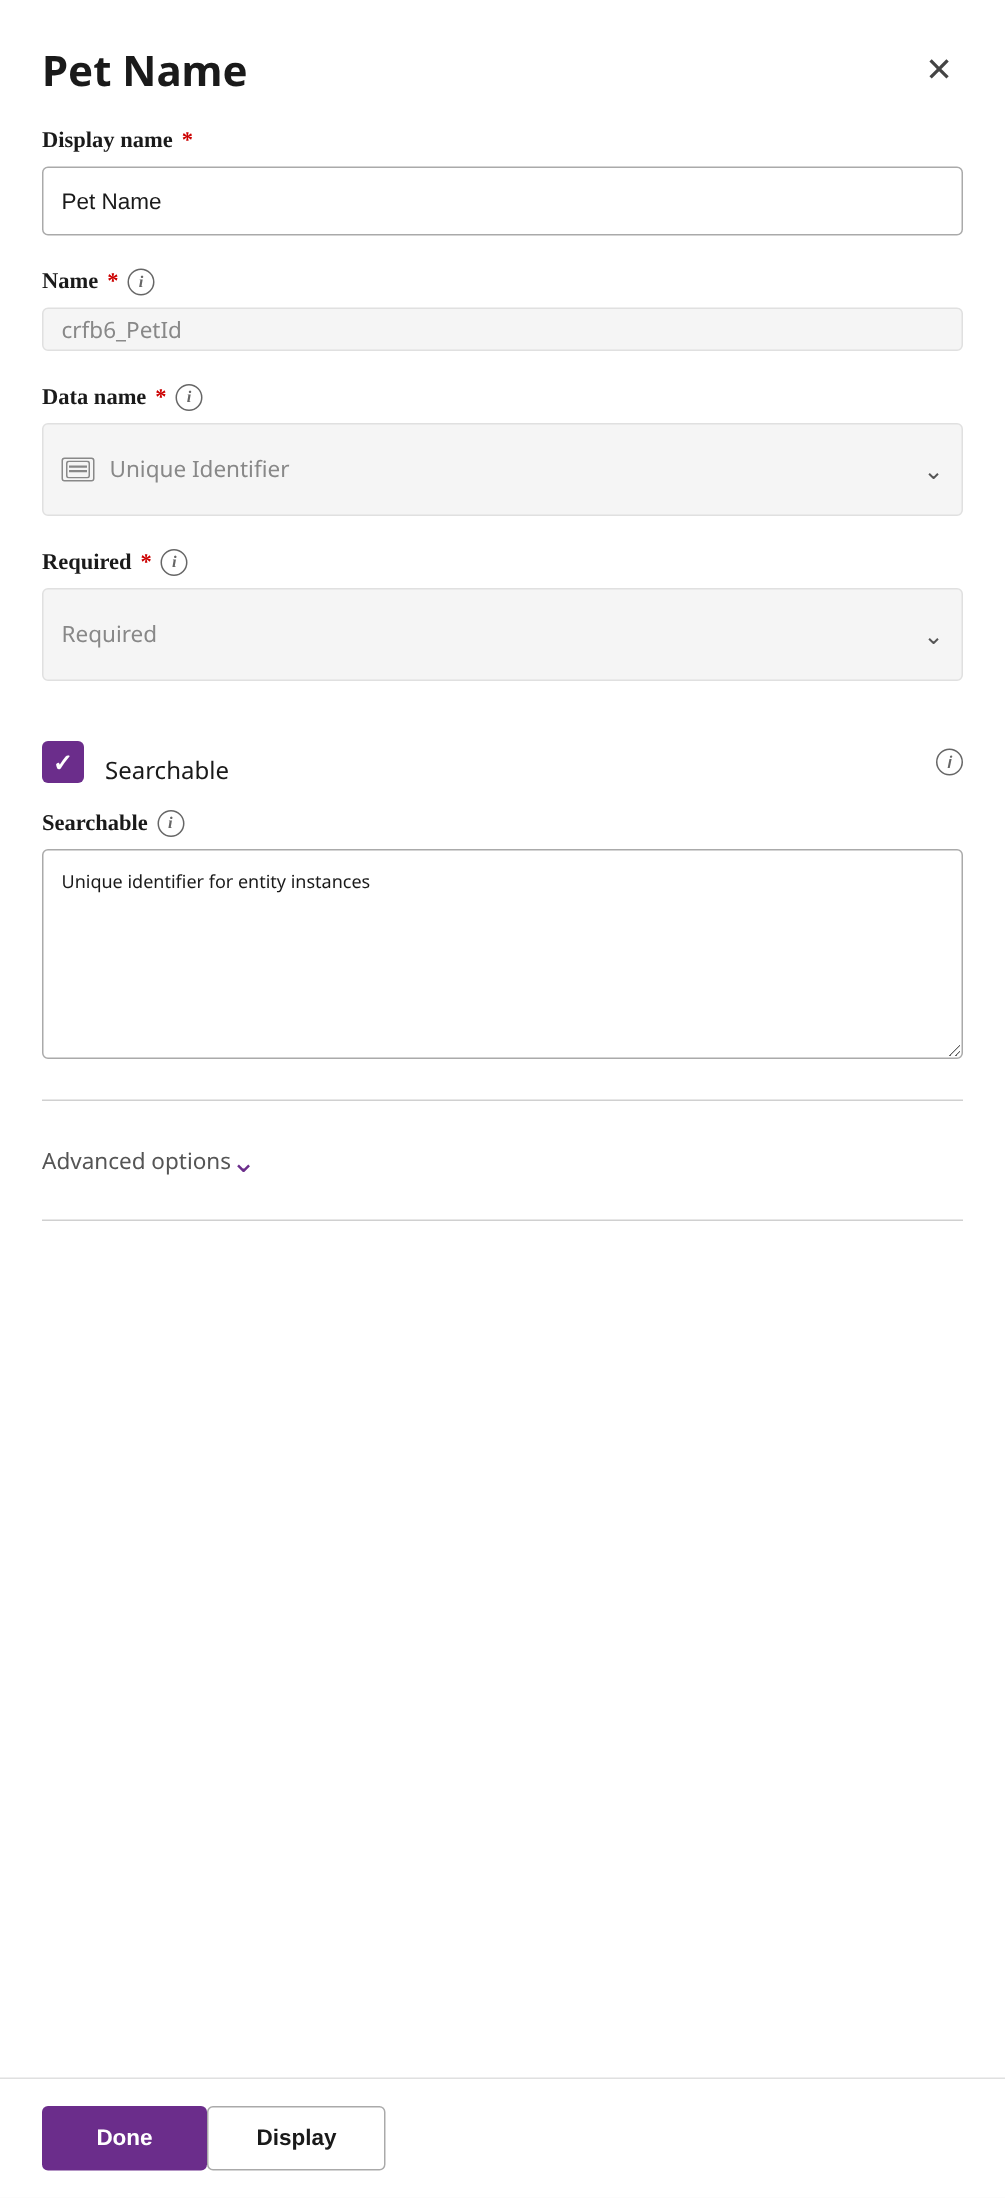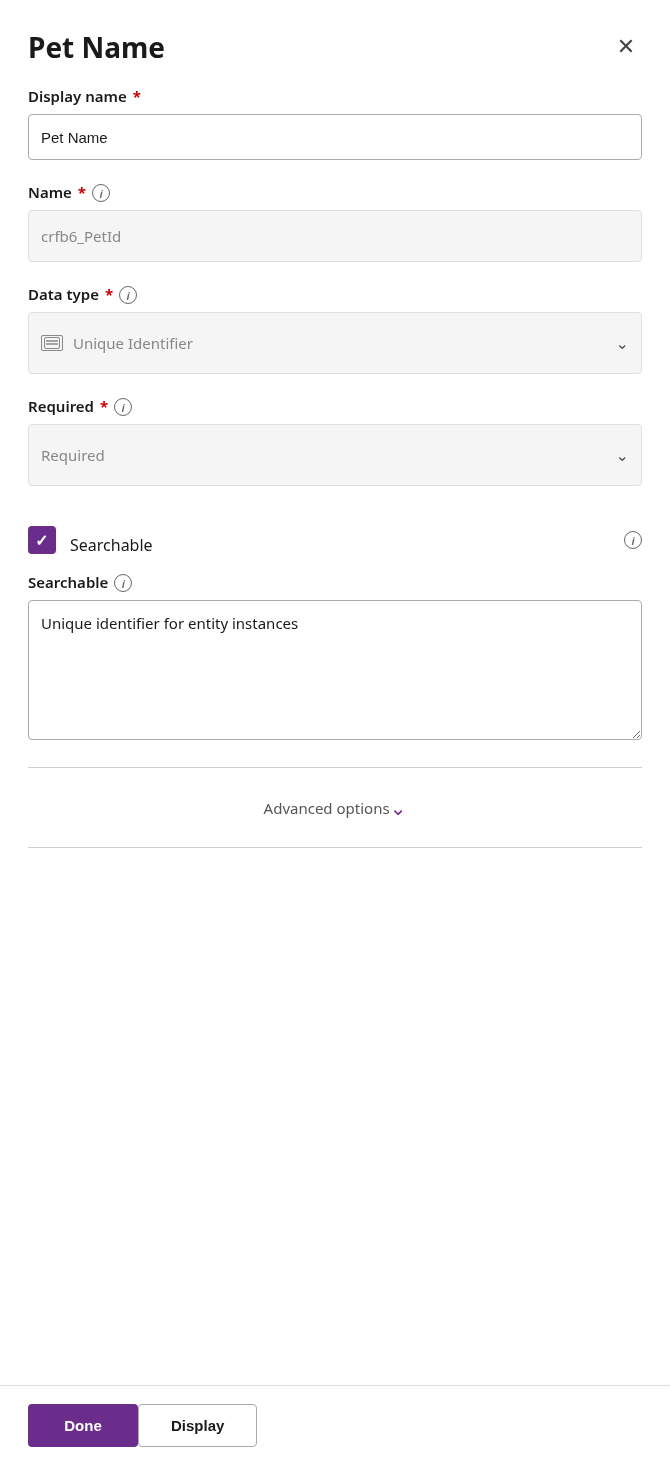--- a/index.html
+++ b/index.html
@@ -64,20 +64,21 @@
     }
 
     .field-label {
       font-size: 15px;
       font-weight: 600;
       color: #1a1a1a;
       margin-bottom: 8px;
       display: flex;
       align-items: flex-end;
       gap: 6px;
+      font-family: Liberation Serif, serif;
     }
 
     .required-star {
       color: #c00;
       font-weight: 700;
     }
 
     .info-icon {
       display: inline-flex;
       align-items: center;
@@ -101,21 +102,21 @@
       border-radius: 4px;
       padding: 0 12px;
       font-size: 15px;
       color: #1a1a1a;
       background: #fff;
       outline: none;
     }
 
     .readonly-input {
       width: 100%;
-      height: 52px;
+      height: 29px;
       border: 1.5px solid #e0e0e0;
       border-radius: 4px;
       padding: 0 12px;
       font-size: 15px;
       color: #888;
       background: #f5f5f5;
       display: flex;
       align-items: center;
     }
 
@@ -194,38 +195,38 @@
       color: #1a1a1a;
       margin-top: 10px;
     }
 
     .textarea-input {
       width: 100%;
       min-height: 140px;
       border: 1.5px solid #aaa;
       border-radius: 4px;
       padding: 12px;
-      font-size: 15px;
+      font-size: 12px;
       color: #1a1a1a;
       background: #fff;
       outline: none;
       resize: vertical;
       font-family: inherit;
     }
 
     .divider {
       height: 1px;
       background: #d0d0d0;
       margin: 8px 0;
     }
 
     .advanced-options-row {
       display: flex;
       align-items: center;
-      justify-content: center;
+      justify-content: flex-start;
       padding: 18px 0;
       cursor: pointer;
     }
 
     .advanced-label {
       font-size: 15px;
       color: #555;
     }
 
     .panel-footer {
@@ -291,21 +292,21 @@
         <span class="required-star">*</span>
         <span class="info-icon">i</span>
       </div>
       <div class="readonly-input">
         <span>crfb6_PetId</span>
       </div>
     </div>
 
     <div class="field-group">
       <div class="field-label">
-        <span>Data type</span>
+        <span>Data name</span>
         <span class="required-star">*</span>
         <span class="info-icon">i</span>
       </div>
       <div class="select-input">
         <div class="select-left">
           <div class="select-icon">
             <svg width="16" height="12" viewBox="0 0 16 12" fill="none" xmlns="http://www.w3.org/2000/svg">
               <rect x="0.5" y="0.5" width="15" height="11" rx="1.5" stroke="#888" fill="none"></rect>
               <line x1="2" y1="4" x2="14" y2="4" stroke="#888" stroke-width="1.5"></line>
               <line x1="2" y1="7" x2="14" y2="7" stroke="#888" stroke-width="1.5"></line>

